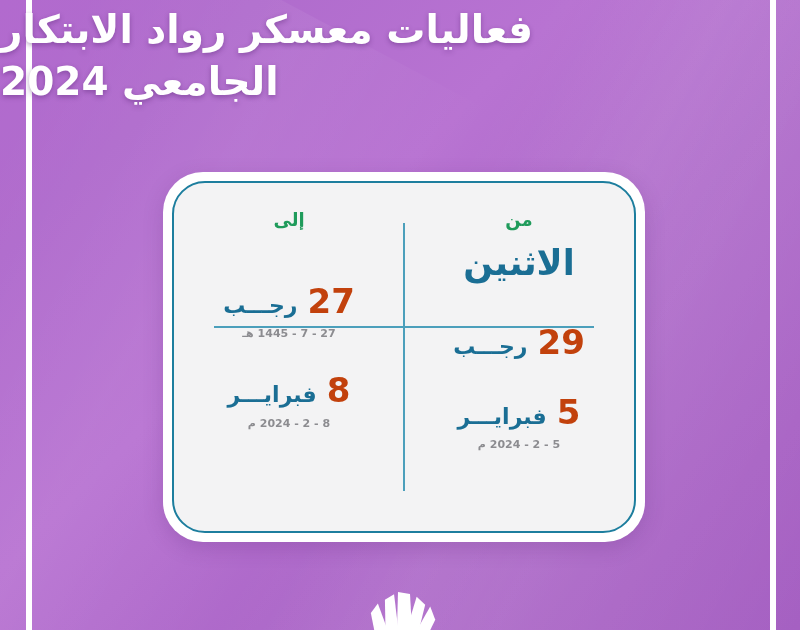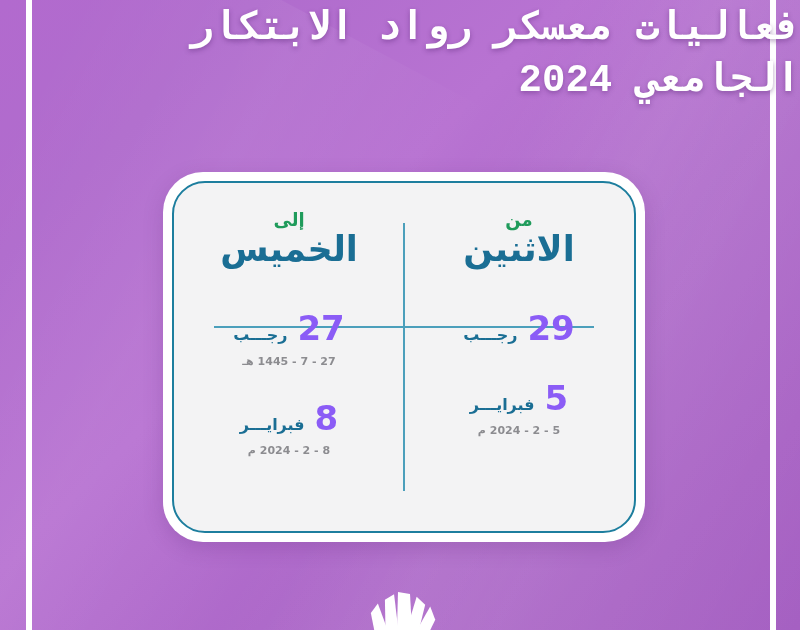--- a/index.html
+++ b/index.html
@@ -55,29 +55,28 @@
     background:#ffffff;
   }
   .edge-stripe.left  { left:26px; }
   .edge-stripe.right { right:24px; }
 
   
   #title {
     position:absolute;
     top:0; left:0; right:0;
     padding-top:4px;
-    text-align:right;
+    text-align:left;
     color:#ffffff;
     font-size:39px;
     font-weight:bold;
     line-height:1.33;
     letter-spacing:0px;
     text-shadow:0 2px 5px rgba(80,30,110,0.42);
     direction:rtl;
-    font-family:Liberation Mono, monospace;
   }
   #title .line { display:block; white-space:nowrap; }
 
   
   #date-card {
     position:absolute;
     left:163px; top:172px;
     width:482px; height:370px;
     background:#ffffff;
     border-radius:40px;
@@ -120,20 +119,21 @@
     flex-direction:column;
     align-items:center;
     padding-top:28px;
   }
 
   .col-label {
     color:#1f9b5b;
     font-size:18px;
     font-weight:600;
     line-height:1;
+    margin-bottom:14px;
   }
   .col-day {
     color:#1a6e94;
     font-size:35px;
     font-weight:bold;
     line-height:1.18;
   }
 
   
   .date-block {
@@ -146,27 +146,27 @@
 
   .date-main {
     display:flex;
     justify-content:center;
     align-items:baseline;
     gap:10px;
     direction:rtl;
     line-height:1.1;
   }
   .date-num {
-    color:#8b5cf6;
+    color:#c2410c;
     font-size:34px;
     font-weight:bold;
   }
   .date-month {
     color:#1a6e94;
-    font-size:16px;
+    font-size:22px;
     font-weight:bold;
     letter-spacing:0.5px;
   }
   .date-sub {
     margin-top:7px;
     color:#8c8c90;
     font-size:11px;
     font-weight:600;
     direction:rtl;
     letter-spacing:0.3px;
@@ -220,21 +220,20 @@
             <div class="date-main">
               <span class="date-num">5</span>
               <span class="date-month">فبرايـــر</span>
             </div>
             <div class="date-sub">5 - 2 - 2024 م</div>
           </div>
         </div>
 
         <div class="col">
           <div class="col-label">إلى</div>
-          <div class="col-day">الخميس</div>
 
           <div class="date-block hijri">
             <div class="date-main">
               <span class="date-num">27</span>
               <span class="date-month">رجـــب</span>
             </div>
             <div class="date-sub">27 - 7 - 1445 هـ</div>
           </div>
 
           <div class="date-block greg">

